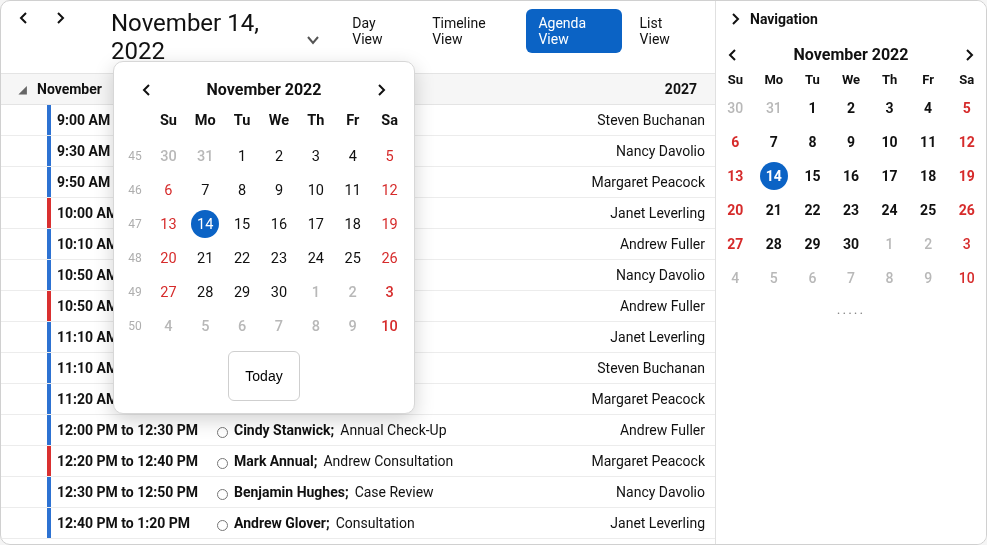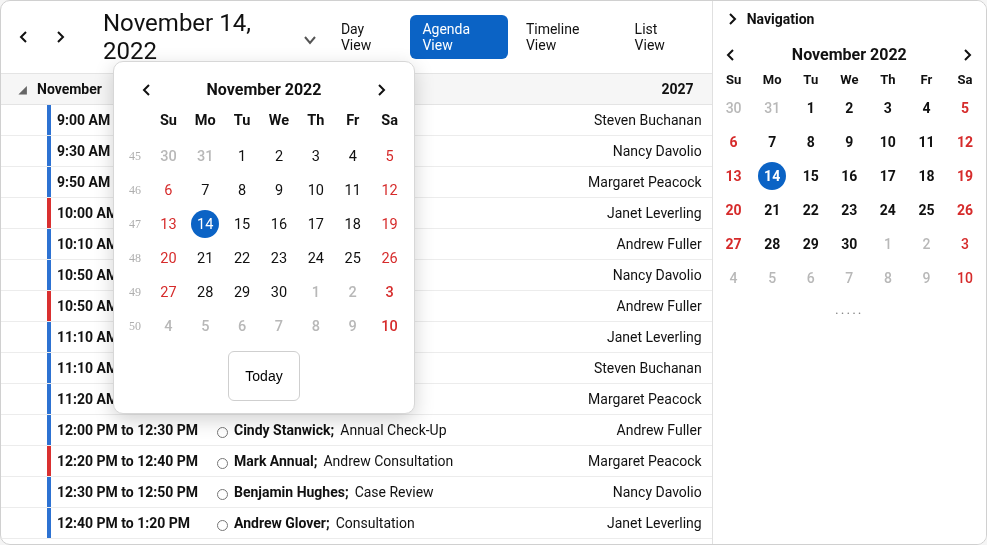--- a/index.html
+++ b/index.html
@@ -1,21 +1,21 @@
 <!DOCTYPE html>
 <html><head>
 <meta charset="utf-8">
 <style>
   * { box-sizing: border-box; }
   body { margin: 0; background: #f5f5f5; font-family: -apple-system, "Segoe UI", Roboto, Arial, sans-serif; font-size: 14px; color: #111; }
   .app { position: relative; width: 987px; height: 545px; margin: 0 auto; background: #ffffff; border: 1px solid #d0d0d0; border-radius: 10px; overflow: hidden; display: flex; }
   .left { flex: 1 1 auto; border-right: 1px solid #e0e0e0; display: flex; flex-direction: column; min-width: 0; }
   .right { width: 290px; background: #fff; }
   
-  .topbar { display: flex; align-items: center; padding: 8px 14px; gap: 12px; }
+  .topbar { display: flex; align-items: flex-start; padding: 8px 14px; gap: 20px; }
   .navbtns { display: flex; gap: 18px; align-items:center;}
   .arrow-btn { width: 18px; height: 18px; display: inline-flex; align-items: center; justify-content: center; cursor: pointer; }
   .arrow-svg { stroke: #111; stroke-width: 2; fill: none; }
   .title { font-size: 24px; font-weight: 400; margin-left: 22px; display: flex; align-items: center; gap: 8px; cursor: pointer; }
   .title .chev { color: #666; }
   .views { margin-left: auto; display: flex; gap: 6px; align-items: center; }
   .view-item { padding: 6px 12px; border-radius: 6px; cursor: pointer; font-size: 14px; }
   .view-item.active { background: #0b63c5; color: #fff; }
   
   .col-header { display: flex; align-items: center; background: #f6f6f6; border-top: 1px solid #e4e4e4; border-bottom: 1px solid #e4e4e4; height: 32px; padding: 0 10px 0 18px; font-weight: 700; }
@@ -38,21 +38,21 @@
   .mini-week-head, .mini-week { display: grid; grid-template-columns: repeat(7, 1fr); }
   .mini-week-head div { text-align: center; font-weight: 700; font-size: 13px; padding: 6px 0 4px; }
   .mini-cell { height: 34px; display: flex; align-items: center; justify-content: center; font-weight: 700; font-size: 14px; cursor: pointer; position: relative; }
   .mini-cell.selected span { background: #0b63c5; color: #fff; border-radius: 50%; width: 28px; height: 28px; display: inline-flex; align-items: center; justify-content: center; }
   .dim { color: #b8b8b8; font-weight: 500; }
   .red { color: #d62b2b; }
   
   .popup { position: absolute; top: 60px; left: 112px; width: 302px; background: #fff; border: 1px solid #d7d7d7; border-radius: 10px; box-shadow: 0 6px 20px rgba(0,0,0,0.18); z-index: 20; font-size: 14.5px; padding-bottom: 12px;}
   .popup .mini-cal-head { padding: 18px 24px 6px; }
   .popup .grid { display: grid; grid-template-columns: 30px repeat(7,1fr); padding: 0 6px; }
-  .popup .wk { text-align: right; color: #aeaeae; font-size: 12px; height: 34px; display:flex; align-items:center; justify-content:center;font-family:Liberation Serif, serif;}
+  .popup .wk { text-align: right; color: #aeaeae; font-size: 12px; height: 34px; display:flex; align-items:center; justify-content:center;}
   .popup .dow { text-align:center; font-weight:700; height:30px; display:flex;align-items:center;justify-content:center;}
   .popup .cell { height:34px; display:flex; align-items:center; justify-content:center; cursor:pointer; }
   .popup .cell.selected span { background:#0b63c5; color:#fff; border-radius:50%; width:28px;height:28px; display:inline-flex;align-items:center;justify-content:center;}
   .popup .today-btn { display:block; margin: 8px auto 0; padding: 16px 16px; border:1px solid #cfcfcf; border-radius:6px; background:#fff; cursor:pointer; font-size:14px;}
   
   .nav-title { display:flex; align-items:center; gap:10px; padding:10px 14px 12px; font-weight:700; }
   .footer-dots { text-align:center; color:#888; letter-spacing:2px; padding-top:6px;}
 </style>
 </head>
 <body>
@@ -77,22 +77,22 @@
       <div class="title">
         <span>November 14, 2022</span>
         <span class="chev">
           <svg width="14" height="10" viewBox="0 0 14 10" fill="none" stroke="#555" stroke-width="2">
               <polyline points="2,2 7,8 12,2"></polyline>
             </svg>
         </span>
       </div>
       <div class="views" id="views-host">
           <div class="view-item">Day View</div>
+          <div class="view-item">Timeline View</div>
           <div class="view-item active">Agenda View</div>
-          <div class="view-item">Timeline View</div>
           <div class="view-item">List View</div>
         </div>
     </div>
 
     <div class="col-header">
       <span class="sort">◢</span>
       <span>November</span>
       <span class="year">2027</span>
     </div>
 

